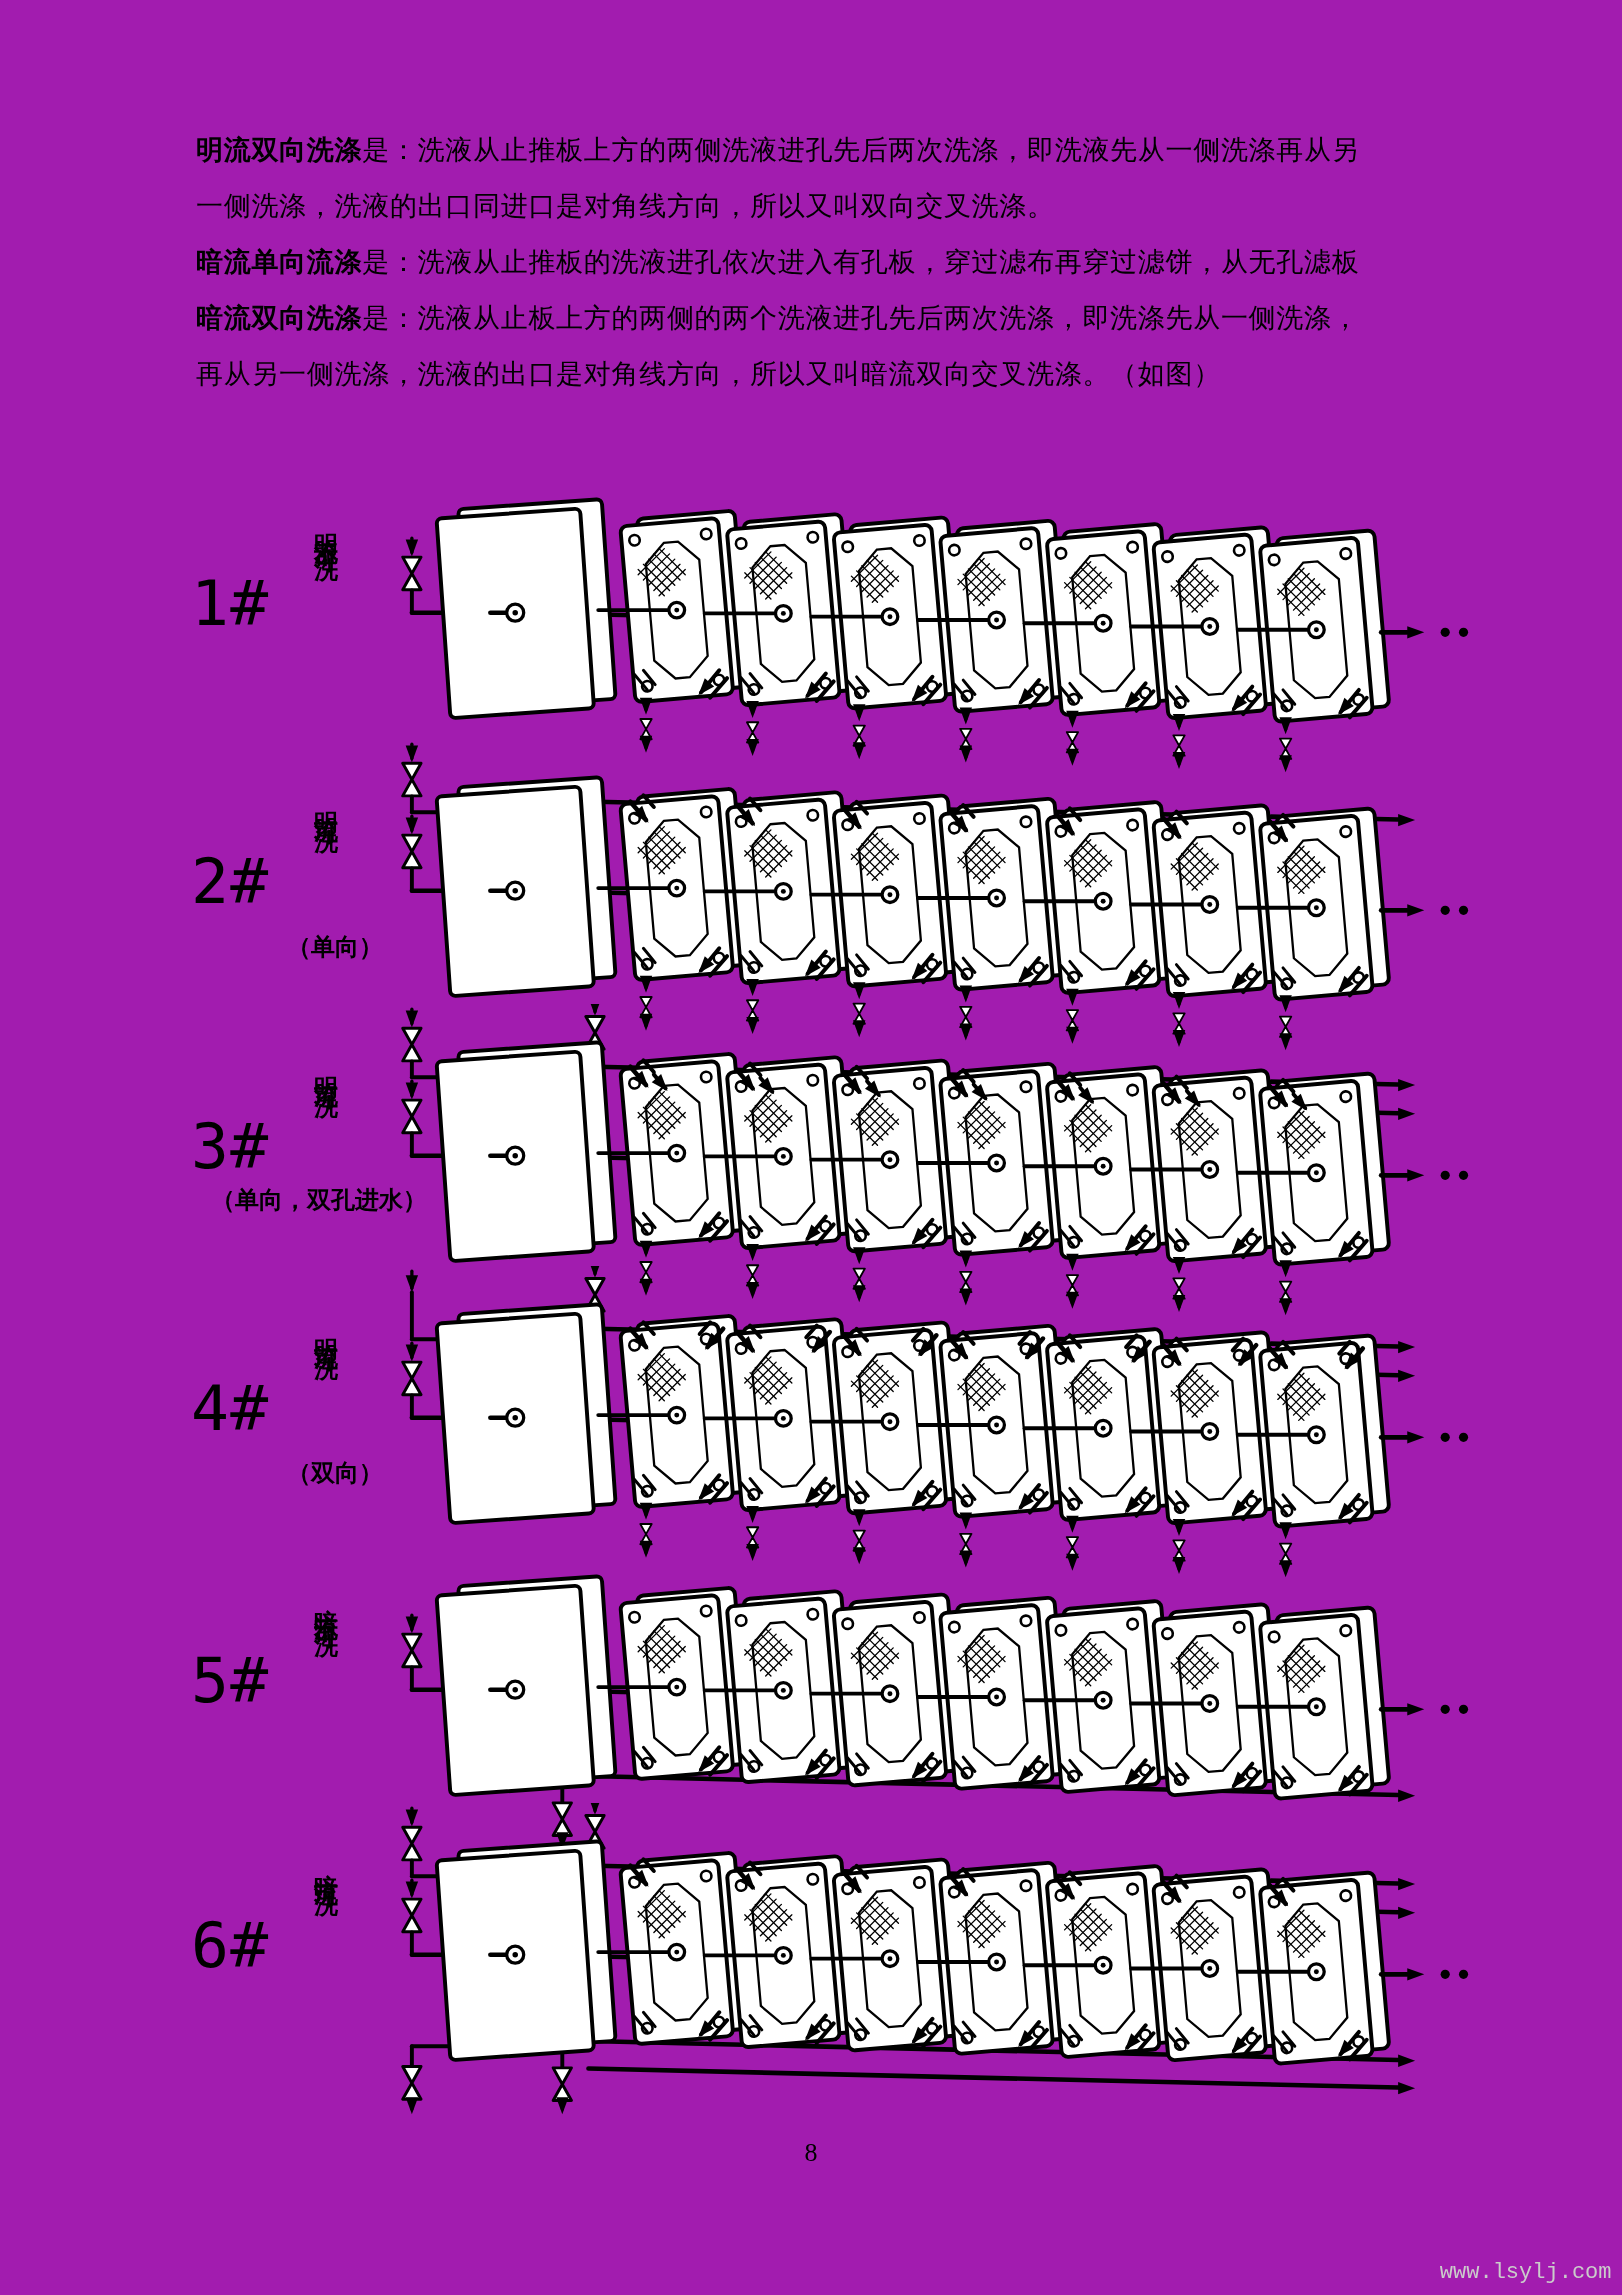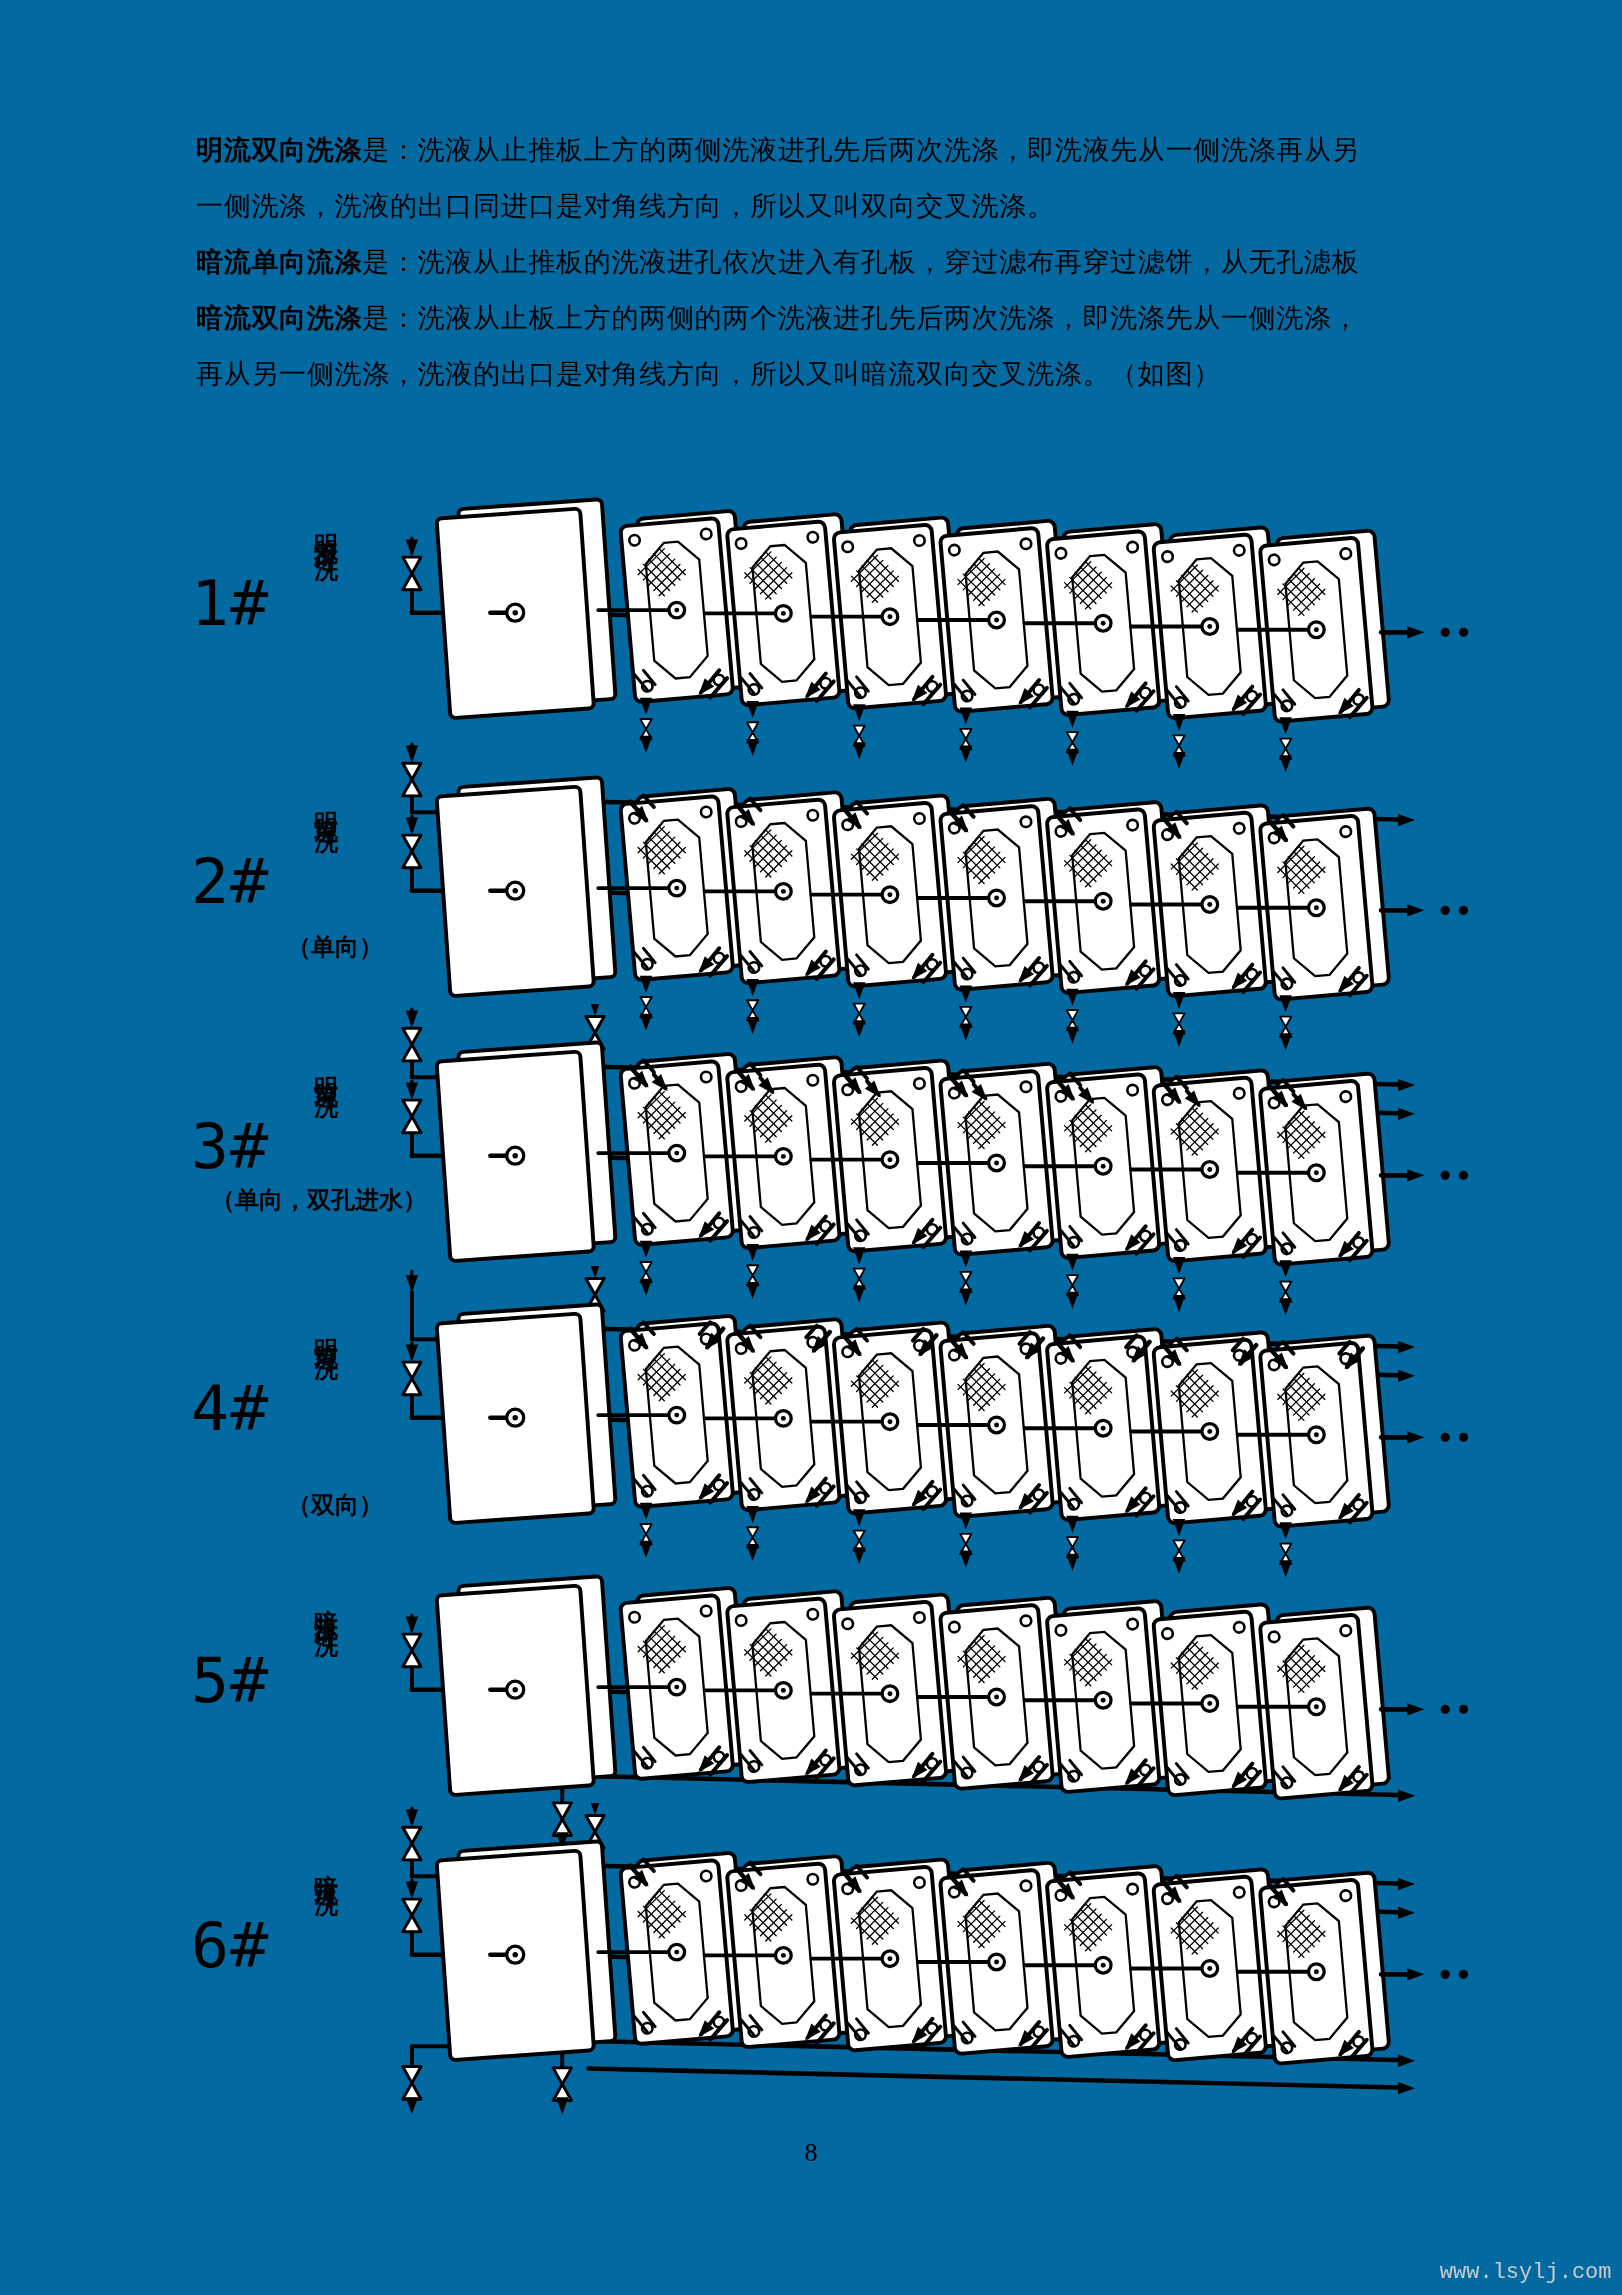--- a/index.html
+++ b/index.html
@@ -1,16 +1,16 @@
 <!DOCTYPE html>
 <html style="font-size:10.5px"><head>
 <meta charset="utf-8">
 <style>
   html,body{margin:0;padding:0;background:#fff;}
-  .page{position:relative;width:1622px;height:2295px;background:#0369a1;overflow:hidden;
+  .page{position:relative;width:1622px;height:2295px;background:#a21caf;overflow:hidden;
         font-family:"Liberation Serif","DejaVu Serif",serif;color:#000;}
   .paras{position:absolute;left:196px;top:122px;width:1243px;}
   .tline{font-size:27px;line-height:56px;white-space:nowrap;letter-spacing:0.7px;}
   .lead{font-family:"Liberation Sans","DejaVu Sans",sans-serif;font-weight:bold;}
   .fig-title{position:absolute;left:196px;top:461px;width:1086px;text-align:center;
              font-size:32px;font-weight:bold;letter-spacing:1.3px;
              font-family:"Liberation Serif","DejaVu Serif",serif;}
   .rownum{position:absolute;left:191px;font-size:63px;letter-spacing:1.3px;
           font-family:"DejaVu Sans Mono","Liberation Mono",monospace;font-weight:400;}
   .vlabel{position:absolute;left:310px;writing-mode:vertical-rl;text-orientation:upright;
@@ -798,21 +798,21 @@
         <path d="M1406,440 L1397.32,424.5 L1414.68,424.5 Z M1406,440 L1397.32,455.5 L1414.68,455.5 Z" fill="#fff" stroke="#000" stroke-width="2.79" stroke-linejoin="round"></path>
         <line x1="1406" y1="456" x2="1406" y2="468" stroke="#000" stroke-width="5" stroke-linecap="round"></line>
         <polygon points="0,0 -26,-9.5 -26,9.5" transform="translate(1406,476) rotate(90)" fill="#000"></polygon>
         <line x1="1552" y1="262" x2="1592" y2="262" stroke="#000" stroke-width="7" stroke-linecap="round"></line>
         <polygon points="0,0 -26,-9.5 -26,9.5" transform="translate(1618,262) rotate(0)" fill="#000"></polygon>
         <circle cx="1650" cy="262" r="7" fill="#000"></circle>
         <circle cx="1678" cy="262" r="7" fill="#000"></circle>
       </svg>
       <div class="rownum" style="top: 1372px;">4#</div>
       <div class="vlabel" style="top: 1319px;">明流可洗</div>
-      <div class="sublabel" style="top: 1457px; left: 287px; margin-top: 32px;">（双向）</div>
+      <div class="sublabel" style="top: 1457px; left: 287px;">（双向）</div>
       <svg class="rowsvg" viewBox="0 0 1700 500" style="top: 1266px;">
         <line x1="242" y1="232" x2="1550" y2="262" stroke="#000" stroke-width="7" stroke-linecap="round"></line>
         <line x1="352" y1="96" x2="1578" y2="123" stroke="#000" stroke-width="7" stroke-linecap="round"></line>
         <polygon points="0,0 -26,-9.5 -26,9.5" transform="translate(1604,124) rotate(0)" fill="#000"></polygon>
         <line x1="420" y1="140" x2="1578" y2="167" stroke="#000" stroke-width="7" stroke-linecap="round"></line>
         <polygon points="0,0 -26,-9.5 -26,9.5" transform="translate(1604,168) rotate(0)" fill="#000"></polygon>
         <line x1="70" y1="8" x2="70" y2="34" stroke="#000" stroke-width="5" stroke-linecap="round"></line>
         <polygon points="0,0 -26,-9.5 -26,9.5" transform="translate(70,40) rotate(90)" fill="#000"></polygon>
         <line x1="70" y1="40" x2="70" y2="112" stroke="#000" stroke-width="6" stroke-linecap="round"></line>
         <line x1="70" y1="112" x2="150" y2="112" stroke="#000" stroke-width="6" stroke-linecap="round"></line>

